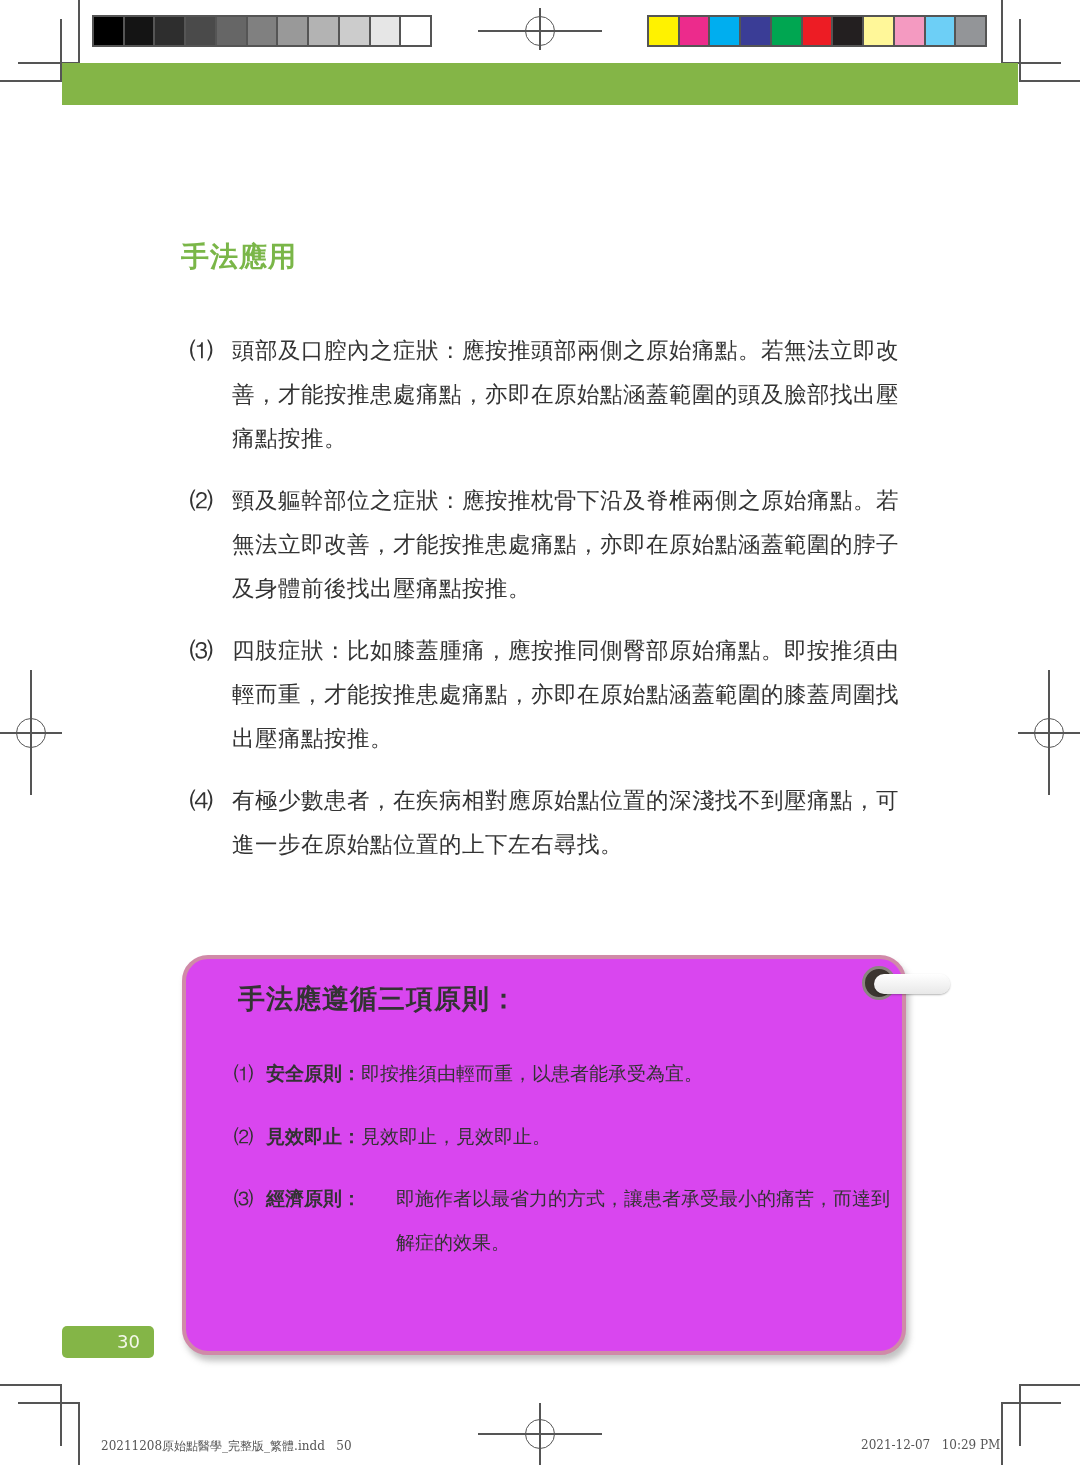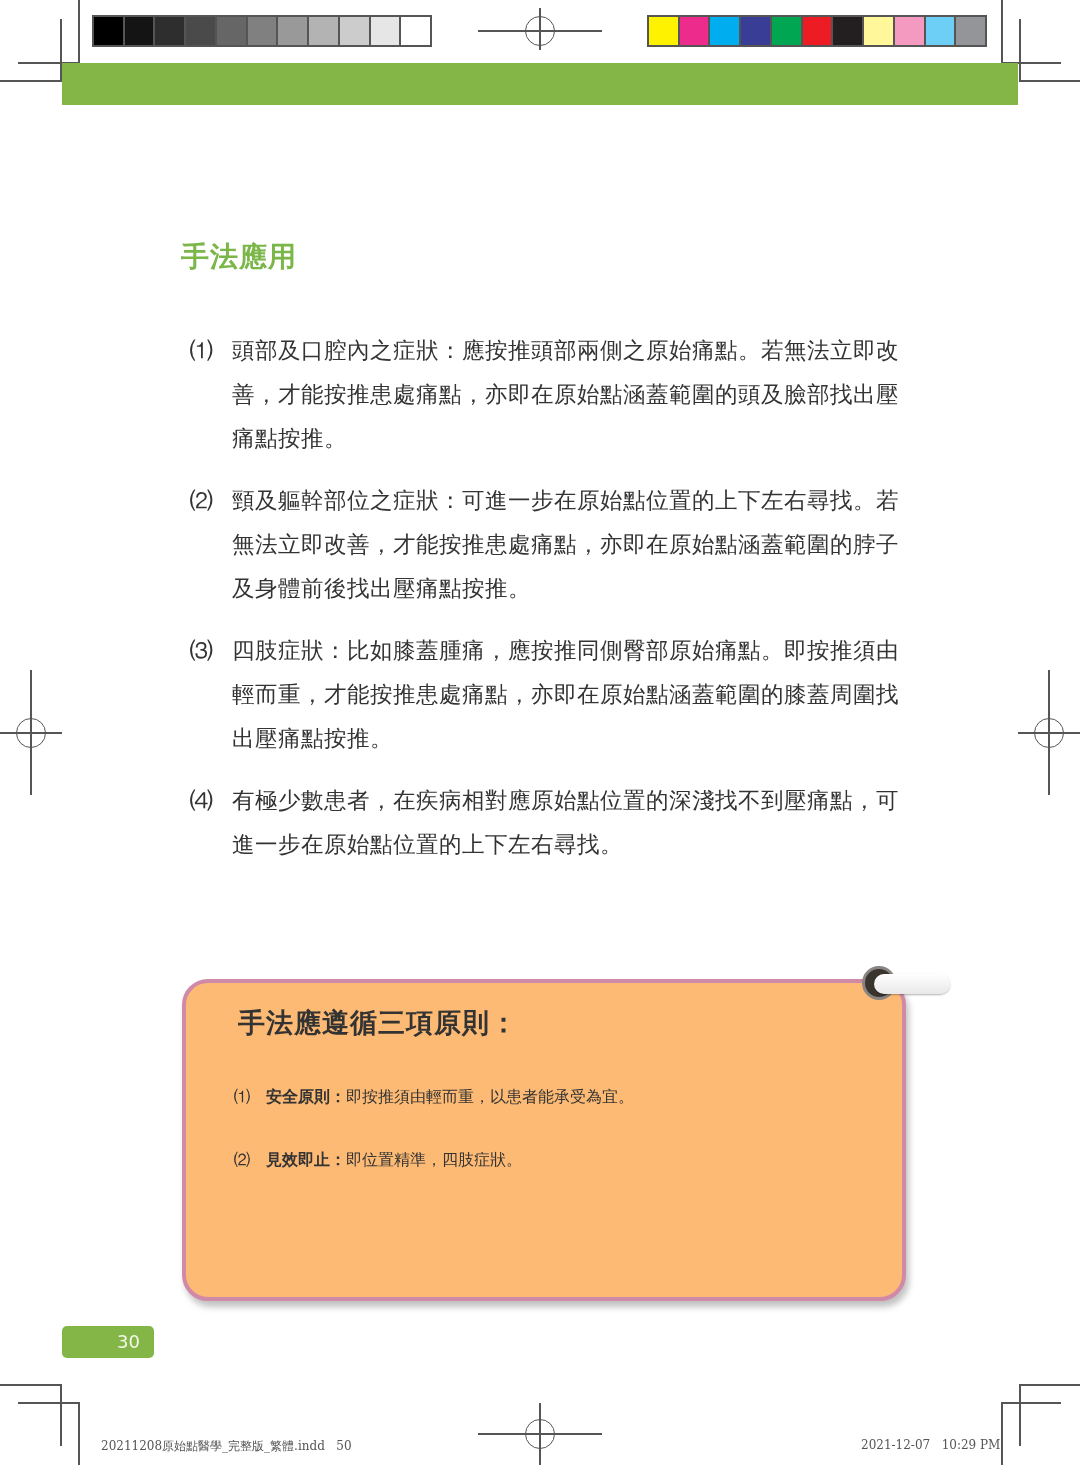--- a/index.html
+++ b/index.html
@@ -7,24 +7,24 @@
          font-family:"DejaVu Sans", "Liberation Sans", sans-serif; color:#333; }
   .line { position:absolute; background:#555; }
   .swatch-bar { position:absolute; top:15px; height:32px; display:flex; border:2px solid #555; box-sizing:border-box; background:#555; gap:2px; }
   .swatch { width:29px; height:100%; }
   .green-band { position:absolute; left:62px; top:63px; width:956px; height:42px; background:#84b547; }
   .reg { position:absolute; width:30px; height:30px; border:1.5px solid #555; border-radius:50%; box-sizing:border-box; }
   .section-title { position:absolute; left:181px; top:238px; font-size:28px; color:#7ab648; letter-spacing:1px; font-weight:bold;font-family:Liberation Serif, serif; }
   .item { position:absolute; left:190px; width:720px; font-size:22.5px; line-height:44px; color:#333; }
   .item .num { position:absolute; left:0; top:0; width:40px; }
   .item .txt { margin-left:42px; display:block; letter-spacing:0.5px; }
-  .box { position:absolute; left:182px; top:955px; width:724px; height:322px; border:4px solid #d08aa8; border-radius:26px; box-sizing:border-box; background:#fdba74;
-         box-shadow:3px 6px 6px rgba(120,120,120,0.45);margin-top:24px; }
+  .box { position:absolute; left:182px; top:955px; width:724px; height:400px; border:4px solid #d08aa8; border-radius:26px; box-sizing:border-box; background:#d946ef;
+         box-shadow:3px 6px 6px rgba(120,120,120,0.45); }
   .box-title { position:absolute; left:52px; top:22px; font-size:27px; font-weight:bold; color:#333; letter-spacing:1px; }
-  .rule { position:absolute; left:48px; font-size:16px; line-height:44px; color:#333; width:660px; }
+  .rule { position:absolute; left:48px; font-size:19px; line-height:44px; color:#333; width:660px; }
   .rule .rnum { display:inline-block; width:32px; }
   .rule .rlabel { font-weight:bold; }
   .rule .rcont { display:block; margin-left:162px; }
   .hook { position:absolute; left:862px; top:966px; width:34px; height:34px; border-radius:50%; background:#3b3530; border:3px solid #8a8580; box-sizing:border-box; }
   .hook-bar { position:absolute; left:874px; top:974px; width:76px; height:20px; border-radius:10px; background:linear-gradient(#ffffff,#e8e8e8); box-shadow:0 1px 2px rgba(0,0,0,0.3); }
   .page-badge { position:absolute; left:62px; top:1326px; width:92px; height:32px; background:#84b547; border-radius:5px; color:#f4f8ea; font-size:18px; text-align:right; box-sizing:border-box; padding-right:14px; line-height:32px; }
   .slug { position:absolute; top:1438px; font-family:"DejaVu Serif", "Liberation Serif", serif; font-size:12px; color:#555; }
 </style>
 </head>
 <body>
@@ -81,38 +81,42 @@
 <div class="reg" style="left:1034px;top:718px;"></div>
 
 <div class="section-title">手法應用</div>
 
 <div class="item" style="top:328px;">
   <span class="num">⑴</span>
   <span class="txt">頭部及口腔內之症狀：應按推頭部兩側之原始痛點。若無法立即改善，才能按推患處痛點，亦即在原始點涵蓋範圍的頭及臉部找出壓痛點按推。</span>
 </div>
 <div class="item" style="top:478px;">
   <span class="num">⑵</span>
-  <span class="txt">頸及軀幹部位之症狀：可進一步在原始點位置的上下左右尋找。若無法立即改善，才能按推患處痛點，亦即在原始點涵蓋範圍的脖子及身體前後找出壓痛點按推。</span>
+  <span class="txt">頸及軀幹部位之症狀：應按推枕骨下沿及脊椎兩側之原始痛點。若無法立即改善，才能按推患處痛點，亦即在原始點涵蓋範圍的脖子及身體前後找出壓痛點按推。</span>
 </div>
 <div class="item" style="top:628px;">
   <span class="num">⑶</span>
   <span class="txt">四肢症狀：比如膝蓋腫痛，應按推同側臀部原始痛點。即按推須由輕而重，才能按推患處痛點，亦即在原始點涵蓋範圍的膝蓋周圍找出壓痛點按推。</span>
 </div>
 <div class="item" style="top:778px;">
   <span class="num">⑷</span>
   <span class="txt">有極少數患者，在疾病相對應原始點位置的深淺找不到壓痛點，可進一步在原始點位置的上下左右尋找。</span>
 </div>
 
 <div class="box">
   <div class="box-title">手法應遵循三項原則：</div>
   <div class="rule" style="top:92px;">
     <span class="rnum">⑴</span><span class="rlabel">安全原則：</span><span>即按推須由輕而重，以患者能承受為宜。</span>
   </div>
   <div class="rule" style="top:155px;">
-    <span class="rnum">⑵</span><span class="rlabel">見效即止：</span><span>即位置精準，四肢症狀。</span>
+    <span class="rnum">⑵</span><span class="rlabel">見效即止：</span><span>見效即止，見效即止。</span>
+  </div>
+  <div class="rule" style="top:217px;">
+    <span class="rnum">⑶</span><span class="rlabel">經濟原則：</span>
+    <span class="rcont" style="margin-top:-44px;">即施作者以最省力的方式，讓患者承受最小的痛苦，而達到解症的效果。</span>
   </div>
 </div>
 <div class="hook"></div>
 <div class="hook-bar"></div>
 
 <div class="page-badge">30</div>
 
 <div class="line" style="left:0;top:1384px;width:62px;height:1.5px;"></div>
 <div class="line" style="left:60px;top:1384px;width:1.5px;height:62px;"></div>
 <div class="line" style="left:18px;top:1402px;width:62px;height:1.5px;"></div>

